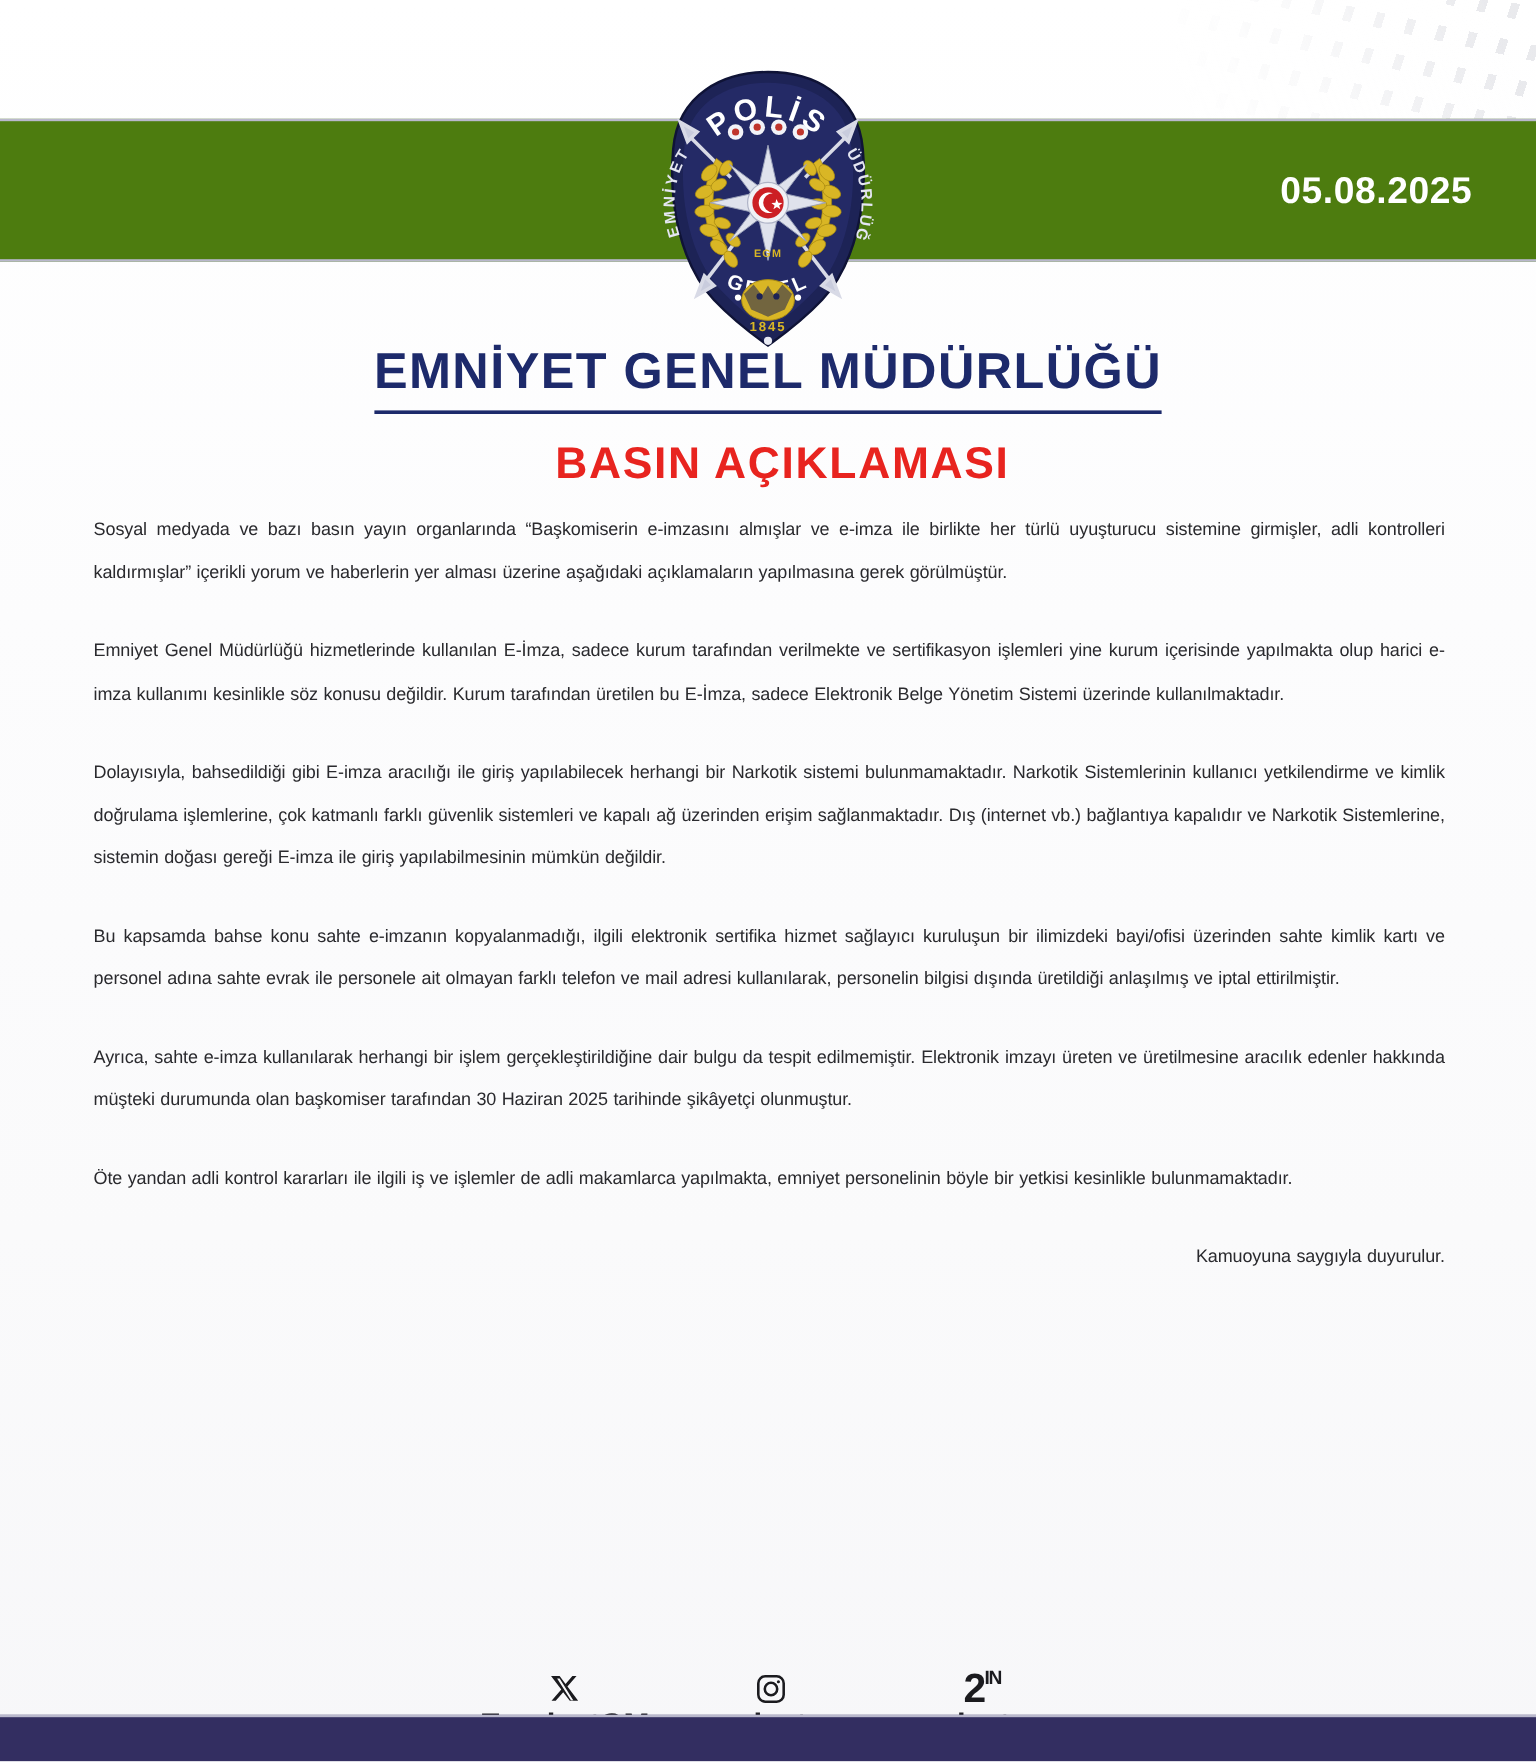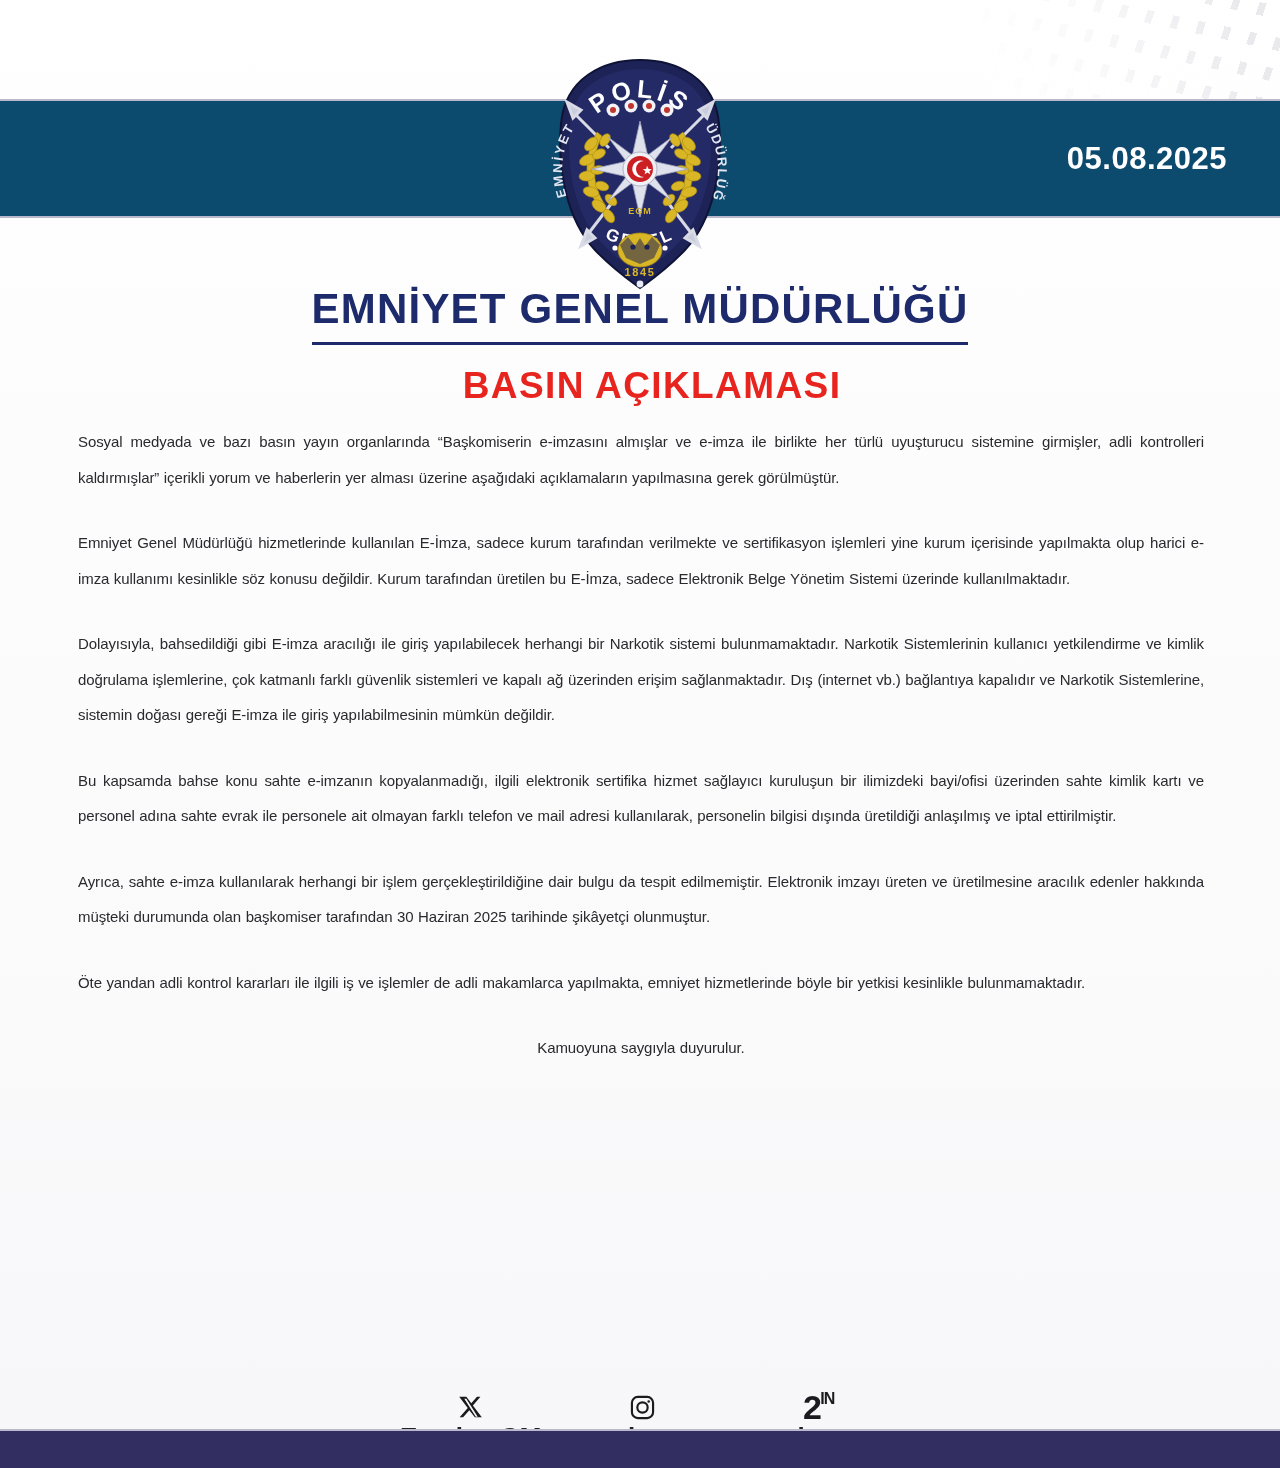--- a/index.html
+++ b/index.html
@@ -80,21 +80,21 @@
     background:linear-gradient(250deg, rgba(255,255,255,0) 10%, rgba(255,255,255,0.75) 55%, #ffffff 85%);
   }
 
   
   .header-band {
     position:absolute;
     left:0;
     top:99px;
     width:1280px;
     height:119px;
-    background:#0c4a6e;
+    background:#4d7c0f;
     border-top:2px solid #b9b8cc;
     border-bottom:2px solid #b9b8cc;
     display:flex;
     align-items:center;
     justify-content:flex-end;
   }
   .header-date {
     color:#ffffff;
     font-size:31px;
     font-weight:bold;
@@ -170,21 +170,21 @@
     color:#2a2a2e;
     font-size:15px;
     line-height:35.5px;
     text-align:justify;
     text-justify:inter-word;
     margin-bottom:30px;
     letter-spacing:-0.1px;
     word-spacing:0.5px;
   }
   .body-text p:last-child { margin-bottom:0; }
-  .body-text p.no-justify { text-align:center; }
+  .body-text p.no-justify { text-align:right; }
 
   
   .socials {
     position:absolute;
     left:0; right:0;
     top:1392px;
     display:flex;
     align-items:center;
     justify-content:center;
     gap:34px;
@@ -387,21 +387,21 @@
     <div class="org-title">EMNİYET GENEL MÜDÜRLÜĞÜ</div>
     <div class="press-title">BASIN AÇIKLAMASI</div>
   </div>
 
   <div class="body-text">
     <p>Sosyal medyada ve bazı basın yayın organlarında “Başkomiserin e-imzasını almışlar ve e-imza ile birlikte her türlü uyuşturucu sistemine girmişler, adli kontrolleri kaldırmışlar” içerikli yorum ve haberlerin yer alması üzerine aşağıdaki açıklamaların yapılmasına gerek görülmüştür.</p>
     <p>Emniyet Genel Müdürlüğü hizmetlerinde kullanılan E-İmza, sadece kurum tarafından verilmekte ve sertifikasyon işlemleri yine kurum içerisinde yapılmakta olup harici e-imza kullanımı kesinlikle söz konusu değildir. Kurum tarafından üretilen bu E-İmza, sadece Elektronik Belge Yönetim Sistemi üzerinde kullanılmaktadır.</p>
     <p>Dolayısıyla, bahsedildiği gibi E-imza aracılığı ile giriş yapılabilecek herhangi bir Narkotik sistemi bulunmamaktadır. Narkotik Sistemlerinin kullanıcı yetkilendirme ve kimlik doğrulama işlemlerine, çok katmanlı farklı güvenlik sistemleri ve kapalı ağ üzerinden erişim sağlanmaktadır. Dış (internet vb.) bağlantıya kapalıdır ve Narkotik Sistemlerine, sistemin doğası gereği E-imza ile giriş yapılabilmesinin mümkün değildir.</p>
     <p>Bu kapsamda bahse konu sahte e-imzanın kopyalanmadığı, ilgili elektronik sertifika hizmet sağlayıcı kuruluşun bir ilimizdeki bayi/ofisi üzerinden sahte kimlik kartı ve personel adına sahte evrak ile personele ait olmayan farklı telefon ve mail adresi kullanılarak, personelin bilgisi dışında üretildiği anlaşılmış ve iptal ettirilmiştir.</p>
     <p>Ayrıca, sahte e-imza kullanılarak herhangi bir işlem gerçekleştirildiğine dair bulgu da tespit edilmemiştir. Elektronik imzayı üreten ve üretilmesine aracılık edenler hakkında müşteki durumunda olan başkomiser tarafından 30 Haziran 2025 tarihinde şikâyetçi olunmuştur.</p>
-    <p>Öte yandan adli kontrol kararları ile ilgili iş ve işlemler de adli makamlarca yapılmakta, emniyet hizmetlerinde böyle bir yetkisi kesinlikle bulunmamaktadır.</p>
+    <p>Öte yandan adli kontrol kararları ile ilgili iş ve işlemler de adli makamlarca yapılmakta, emniyet personelinin böyle bir yetkisi kesinlikle bulunmamaktadır.</p>
     <p class="no-justify">Kamuoyuna saygıyla duyurulur.</p>
   </div>
 
   <div class="socials">
 
     <div class="social">
       <span class="glyph">
         <svg width="26" height="26" viewBox="0 0 24 24" fill="currentColor">
           <path d="M17.53 2.5h3.2l-7 8 8.23 11h-6.44l-5.05-6.6-5.77 6.6H1.5l7.49-8.56L1.1 2.5h6.6l4.56 6.03L17.53 2.5zm-1.12 18.6h1.78L7.69 4.3H5.78l10.63 16.8z"></path>
         </svg>

